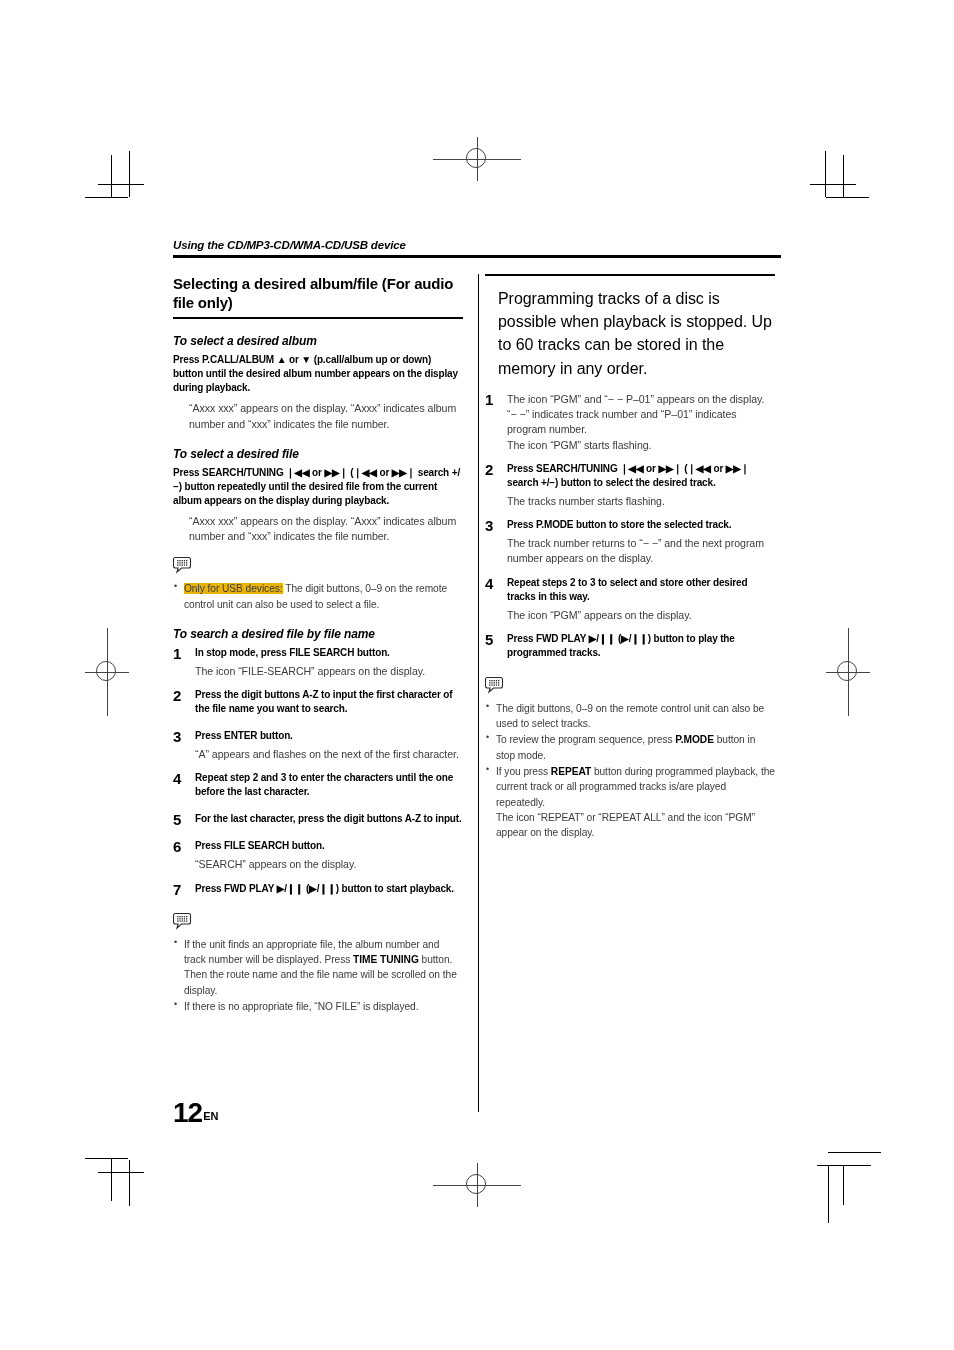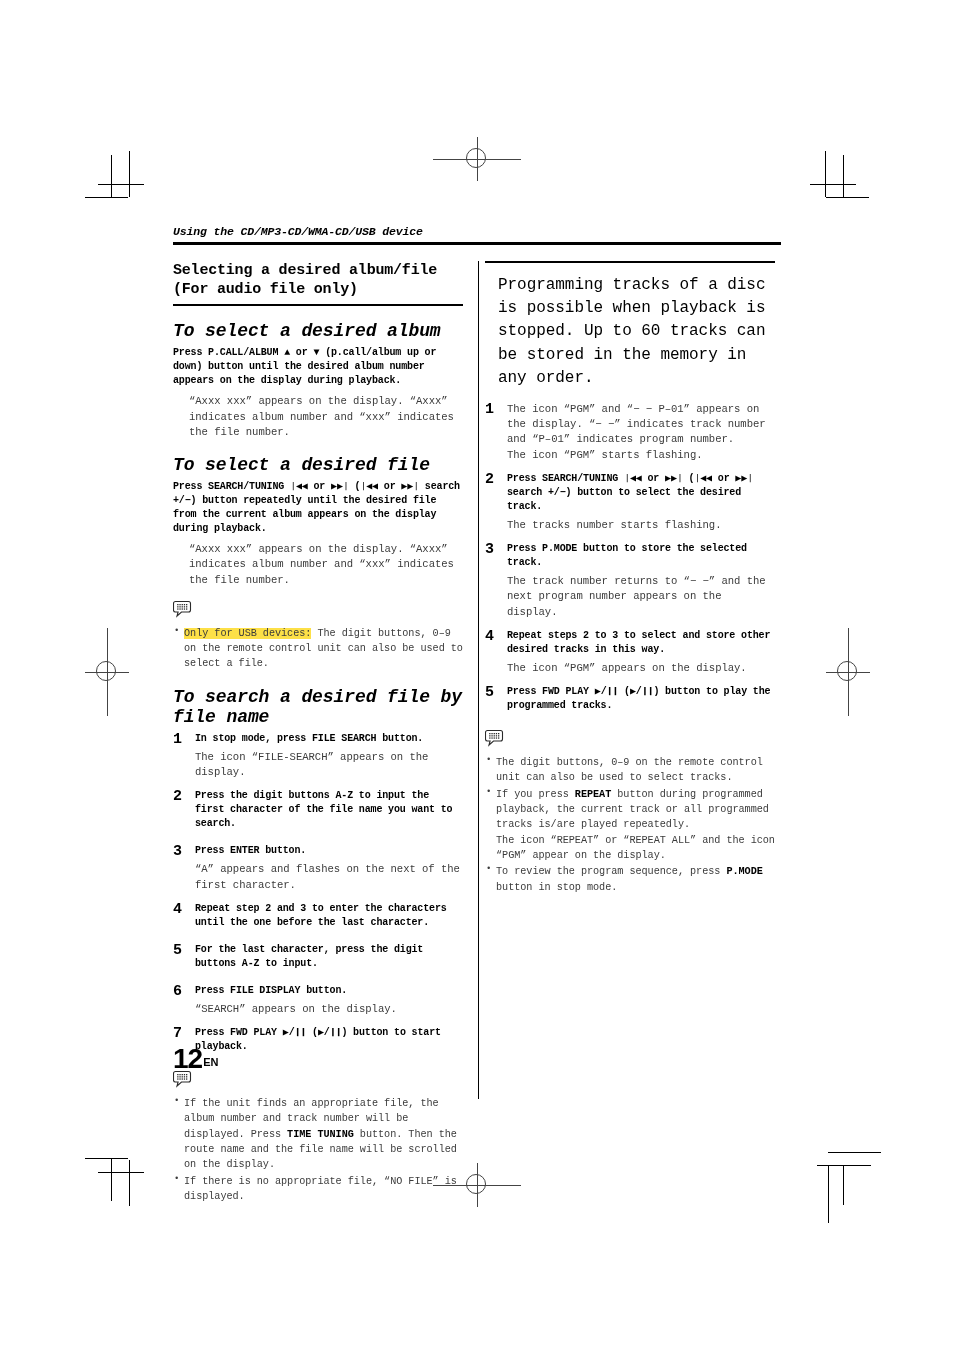--- a/index.html
+++ b/index.html
@@ -41,23 +41,22 @@
     position: absolute; top: 0; left: 21.5px;
     width: 1px; height: 44px; background: #444;
   }
   .reg.wide .cross-h { left: -22px; width: 88px; }
   .reg.tall .cross-v { top: -22px; height: 88px; }
 
   
   #page {
     position: absolute;
     left: 173px;
-    top: 225px;
+    top: 239px;
     width: 608px;
-    font-family: Liberation Mono, monospace;
   }
 
   .running-head {
     font-size: 11.5px;
     font-weight: bold;
     font-style: italic;
     letter-spacing: -0.15px;
     margin: 0 0 4px 0;
     color: #000;
   }
@@ -93,21 +92,21 @@
     margin: 0 0 5px 0;
     letter-spacing: -0.2px;
   }
   .sec-rule {
     height: 2px;
     background: #000;
     margin-bottom: 11px;
   }
 
   h3.sub-title {
-    font-size: 18px;
+    font-size: 12px;
     font-weight: bold;
     font-style: italic;
     margin: 15px 0 5px 0;
     letter-spacing: -0.1px;
   }
   h3.sub-title:first-child { margin-top: 0; }
 
   p.intro {
     font-size: 16px;
     line-height: 1.45;
@@ -167,29 +166,29 @@
   }
   .note-list li::before {
     content: "\2022";
     position: absolute;
     left: 1px;
     top: -1px;
     font-size: 9px;
     color: #3b3b3b;
   }
   .note-list li b { color: #000; font-weight: bold; }
-  .hl { background: #fde047; }
+  .hl { background: #eab308; }
 
   .plain-line { display: block; }
 
   
   .page-num {
     position: absolute;
     left: 173px;
-    top: 1043px;
+    top: 1097px;
     font-size: 28px;
     font-weight: bold;
     letter-spacing: -1px;
   }
   .page-num .en {
     font-size: 11px;
     font-weight: bold;
     letter-spacing: 0;
     vertical-align: 2px;
     margin-left: 1px;
@@ -323,21 +322,21 @@
       <div class="step">
         <div class="step-num">5</div>
         <div class="step-body">
           <p class="instr">For the last character, press the digit buttons A-Z to input.</p>
         </div>
       </div>
 
       <div class="step">
         <div class="step-num">6</div>
         <div class="step-body">
-          <p class="instr">Press FILE DISPLAY button.</p>
+          <p class="instr">Press FILE SEARCH button.</p>
           <p class="detail">“SEARCH” appears on the display.</p>
         </div>
       </div>
 
       <div class="step">
         <div class="step-num">7</div>
         <div class="step-body">
           <p class="instr">Press FWD PLAY ▶/❙❙ (▶/❙❙) button to start playback.</p>
         </div>
       </div>
@@ -438,22 +437,22 @@
               <rect x="4.2" y="8.4" width="1.3" height="1.3"></rect>
                 <rect x="6.4" y="8.4" width="1.3" height="1.3"></rect>
               <rect x="8.6" y="8.4" width="1.3" height="1.3"></rect>
                 <rect x="10.8" y="8.4" width="1.3" height="1.3"></rect>
               <rect x="13.0" y="8.4" width="1.3" height="1.3"></rect>
             </g>
           </svg>
         </div>
         <ul class="note-list">
           <li><span>The digit buttons, 0–9 on the remote control unit can also be used to select tracks.</span></li>
+          <li><span>To review the program sequence, press </span><b>P.MODE</b><span> button in stop mode.</span></li>
           <li><span>If you press </span><b>REPEAT</b><span> button during programmed playback, the current track or all programmed tracks is/are played repeatedly.</span><span class="plain-line">The icon “REPEAT” or “REPEAT ALL” and the icon “PGM” appear on the display.</span></li>
-          <li><span>To review the program sequence, press </span><b>P.MODE</b><span> button in stop mode.</span></li>
         </ul>
       </div>
 
     </div>
   </div>
 </div>
 
 <div class="page-num">
   <span>12</span><span class="en">EN</span>
 </div>

